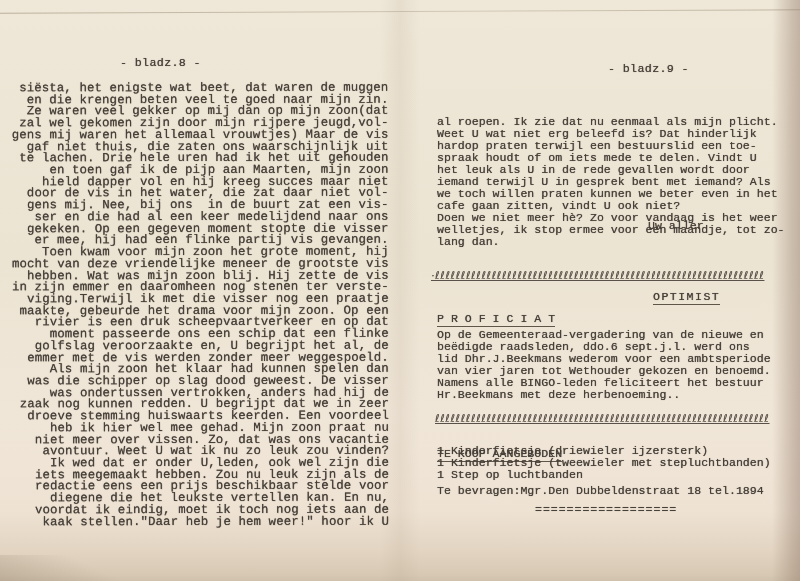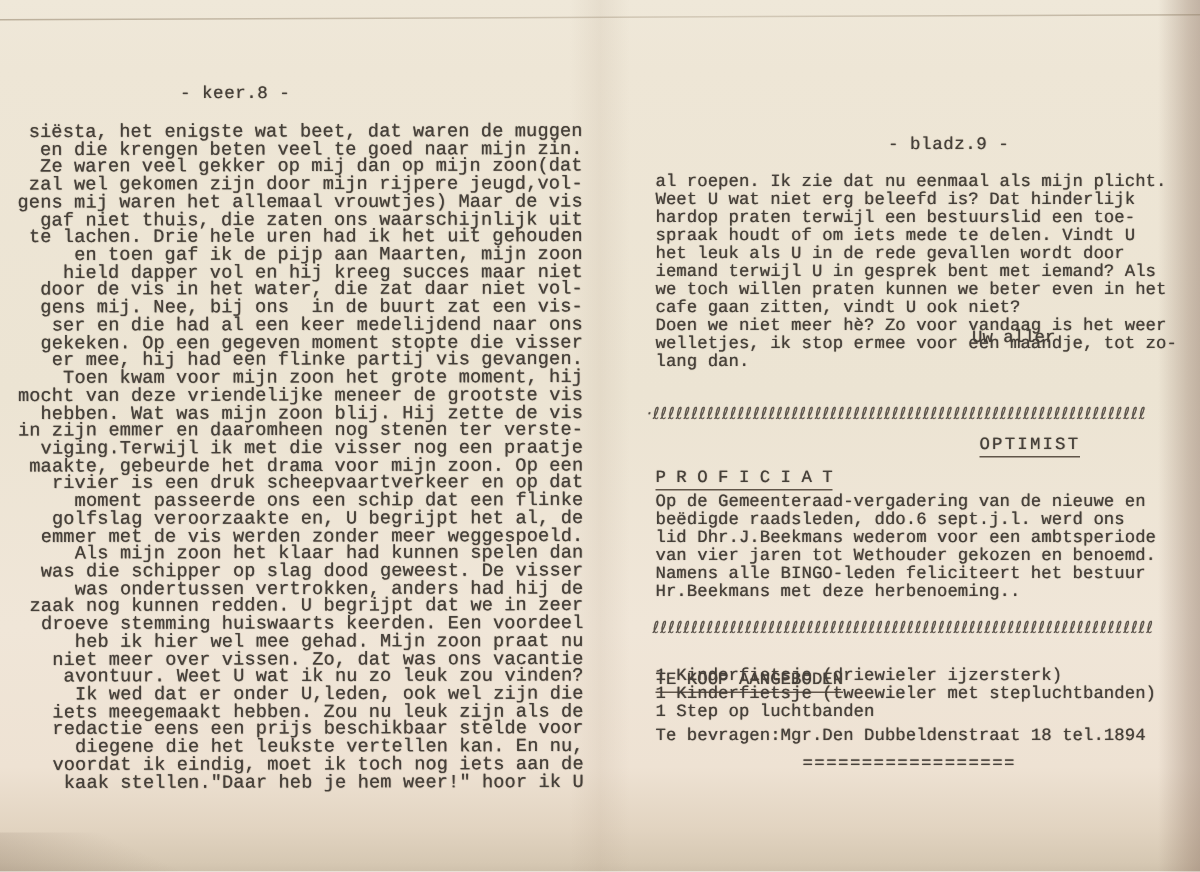--- a/index.html
+++ b/index.html
@@ -19,34 +19,34 @@
     background:linear-gradient(25deg, rgba(130,110,92,.28), rgba(0,0,0,0) 70%);}
   .txt{position:absolute;white-space:pre;
     text-shadow:0 0 .7px rgba(70,58,46,.75), .4px .3px 0 rgba(70,58,46,.18);}
   .page-header{font-size:11.6px;letter-spacing:.4px;}
   .body-left{left:12px;top:83px;font-size:12.4px;line-height:11.72px;letter-spacing:.1px;transform:rotate(-0.1deg);text-align:right;}
   .body-right{font-size:11.5px;line-height:11.95px;letter-spacing:.05px;}
   .rp{left:437px;}
   .underlined{border-bottom:1.2px solid rgba(70,60,48,.85);padding-bottom:1px;}
   .divider{font-family:"DejaVu Sans",sans-serif;font-style:italic;font-size:11px;
     letter-spacing:.6px;color:#59524a;white-space:pre;position:absolute;
-    text-shadow:0 0 .5px rgba(80,68,56,.6);}
+    text-shadow:0 0 .5px rgba(80,68,56,.6);text-decoration:underline;}
   .center-col{width:353px;text-align:left;margin-top:20px;}
   .sig{letter-spacing:1.5px;margin-top:44px;}
 </style>
 </head>
 <body>
 
 <div class="scan">
 
   <div class="topline"></div>
   <div class="corner-shadow"></div>
 
   <div>
-    <div class="txt page-header" style="left:120px;top:56px;">- keer.8 -</div>
+    <div class="txt page-header" style="left:120px;top:56px;">- bladz.8 -</div>
     <div class="txt body-left">siësta, het enigste wat beet, dat waren de muggen
 en die krengen beten veel te goed naar mijn zin.
 Ze waren veel gekker op mij dan op mijn zoon(dat
 zal wel gekomen zijn door mijn rijpere jeugd,vol-
 gens mij waren het allemaal vrouwtjes) Maar de vis
 gaf niet thuis, die zaten ons waarschijnlijk uit
 te lachen. Drie hele uren had ik het uit gehouden
 en toen gaf ik de pijp aan Maarten, mijn zoon
 hield dapper vol en hij kreeg succes maar niet
 door de vis in het water, die zat daar niet vol-
@@ -74,21 +74,21 @@
 avontuur. Weet U wat ik nu zo leuk zou vinden?
 Ik wed dat er onder U,leden, ook wel zijn die
 iets meegemaakt hebben. Zou nu leuk zijn als de
 redactie eens een prijs beschikbaar stelde voor
 diegene die het leukste vertellen kan. En nu,
 voordat ik eindig, moet ik toch nog iets aan de
 kaak stellen."Daar heb je hem weer!" hoor ik U</div>
   </div>
 
   <div>
-    <div class="txt page-header" style="left:592px;top:62px;margin-top:28px;">- bladz.9 -</div>
+    <div class="txt page-header" style="left:608px;top:62px;">- bladz.9 -</div>
 
     <div class="txt body-right rp" style="top:84px;margin-top:32px;">al roepen. Ik zie dat nu eenmaal als mijn plicht.
 Weet U wat niet erg beleefd is? Dat hinderlijk
 hardop praten terwijl een bestuurslid een toe-
 spraak houdt of om iets mede te delen. Vindt U
 het leuk als U in de rede gevallen wordt door
 iemand terwijl U in gesprek bent met iemand? Als
 we toch willen praten kunnen we beter even in het
 cafe gaan zitten, vindt U ook niet?
 Doen we niet meer hè? Zo voor vandaag is het weer

